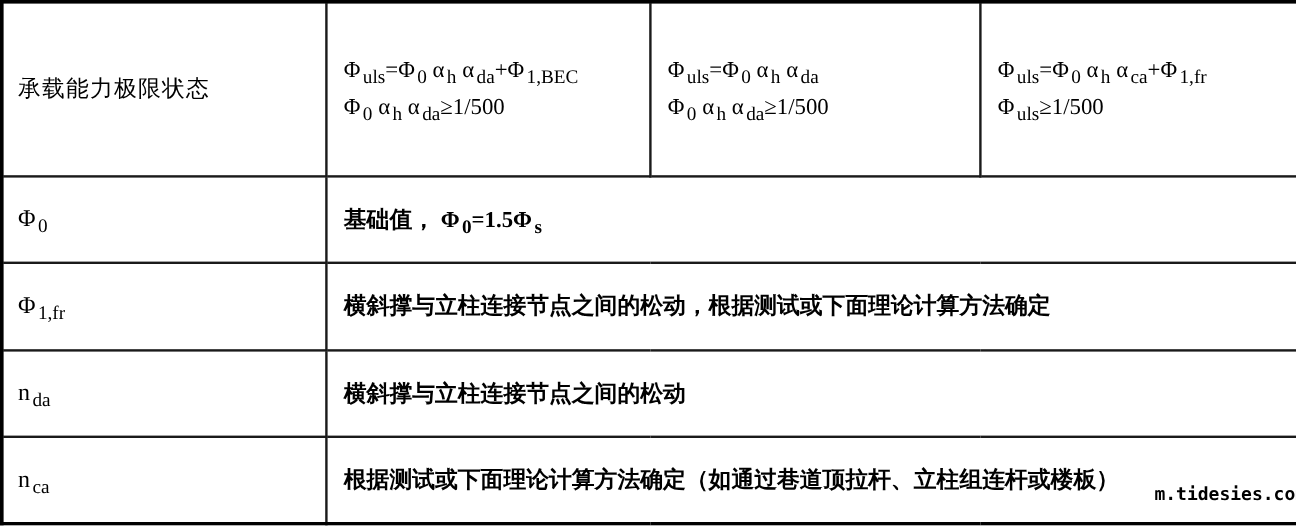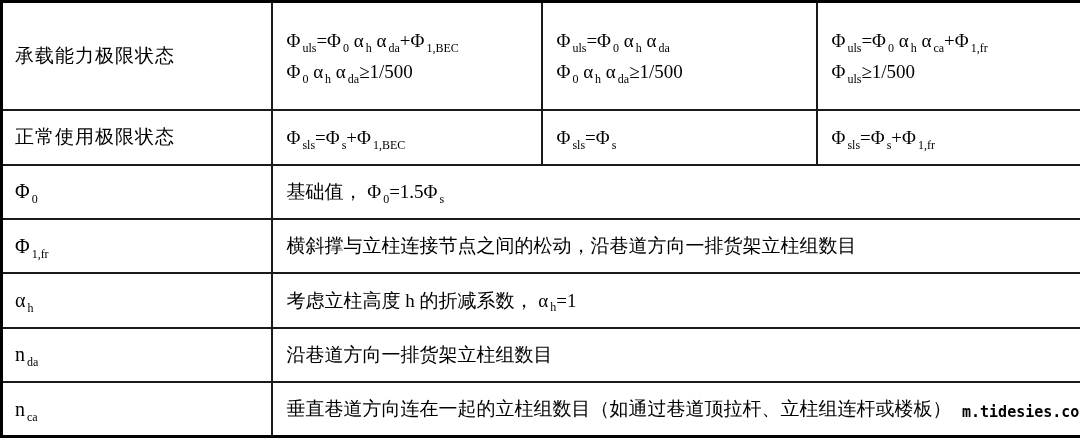--- a/index.html
+++ b/index.html
@@ -19,24 +19,24 @@
     font-size:19px;
     vertical-align:middle;
     overflow:hidden;
     white-space:nowrap;
   }
   tr.r1{height:72px;}
   tr.rs{height:36px;}
   td.label-cell{padding-left:12px;letter-spacing:1px;font-family:Liberation Serif, serif;}
   td.formula-cell{padding-left:14px;}
   td.symbol-cell{padding-left:12px;font-size:20px;}
-  td.desc-cell{padding-left:14px;}
+  td.desc-cell{padding-left:14px;font-weight:bold;}
   .fline{line-height:31px;}
   sub{
-    font-size:12px;
+    font-size:16px;
     line-height:0;
     letter-spacing:0;
     margin-left:2px;
   }
   .watermark{
     position:absolute;
     left:962px;top:403px;
     font-family:"DejaVu Sans Mono","Liberation Mono",monospace;
     font-weight:bold;
     font-size:15px;
@@ -66,49 +66,33 @@
     <td class="formula-cell">
       <div class="fline">Φ<sub>uls</sub>=Φ<sub>0</sub> α<sub>h</sub> α<sub>da</sub></div>
       <div class="fline">Φ<sub>0</sub> α<sub>h</sub> α<sub>da</sub>≥1/500</div>
     </td>
     <td class="formula-cell">
       <div class="fline">Φ<sub>uls</sub>=Φ<sub>0</sub> α<sub>h</sub> α<sub>ca</sub>+Φ<sub>1,fr</sub></div>
       <div class="fline">Φ<sub>uls</sub>≥1/500</div>
     </td>
   </tr>
 
-  <tr class="rs">
-    <td class="label-cell">正常使用极限状态</td>
-    <td class="formula-cell">
-      <div class="fline">Φ<sub>sls</sub>=Φ<sub>s</sub>+Φ<sub>1,BEC</sub></div>
-    </td>
-    <td class="formula-cell">
-      <div class="fline">Φ<sub>sls</sub>=Φ<sub>s</sub></div>
-    </td>
-    <td class="formula-cell">
-      <div class="fline">Φ<sub>sls</sub>=Φ<sub>s</sub>+Φ<sub>1,fr</sub></div>
-    </td>
-  </tr>
 
   <tr class="rs">
     <td class="symbol-cell">Φ<sub>0</sub></td>
     <td class="desc-cell" colspan="3">基础值， Φ<sub>0</sub>=1.5Φ<sub>s</sub></td>
   </tr>
   <tr class="rs">
     <td class="symbol-cell">Φ<sub>1,fr</sub></td>
-    <td class="desc-cell" colspan="3">横斜撑与立柱连接节点之间的松动，沿巷道方向一排货架立柱组数目</td>
-  </tr>
-  <tr class="rs">
-    <td class="symbol-cell">α<sub>h</sub></td>
-    <td class="desc-cell" colspan="3">考虑立柱高度 h 的折减系数， α<sub>h</sub>=1</td>
+    <td class="desc-cell" colspan="3">横斜撑与立柱连接节点之间的松动，根据测试或下面理论计算方法确定</td>
   </tr>
   <tr class="rs">
     <td class="symbol-cell">n<sub>da</sub></td>
-    <td class="desc-cell" colspan="3">沿巷道方向一排货架立柱组数目</td>
+    <td class="desc-cell" colspan="3">横斜撑与立柱连接节点之间的松动</td>
   </tr>
   <tr class="rs">
     <td class="symbol-cell">n<sub>ca</sub></td>
-    <td class="desc-cell" colspan="3">垂直巷道方向连在一起的立柱组数目（如通过巷道顶拉杆、立柱组连杆或楼板）</td>
+    <td class="desc-cell" colspan="3">根据测试或下面理论计算方法确定（如通过巷道顶拉杆、立柱组连杆或楼板）</td>
   </tr>
 </tbody>
   </table>
 
 <div class="watermark">m.tidesies.com</div>
 
 </body></html>

